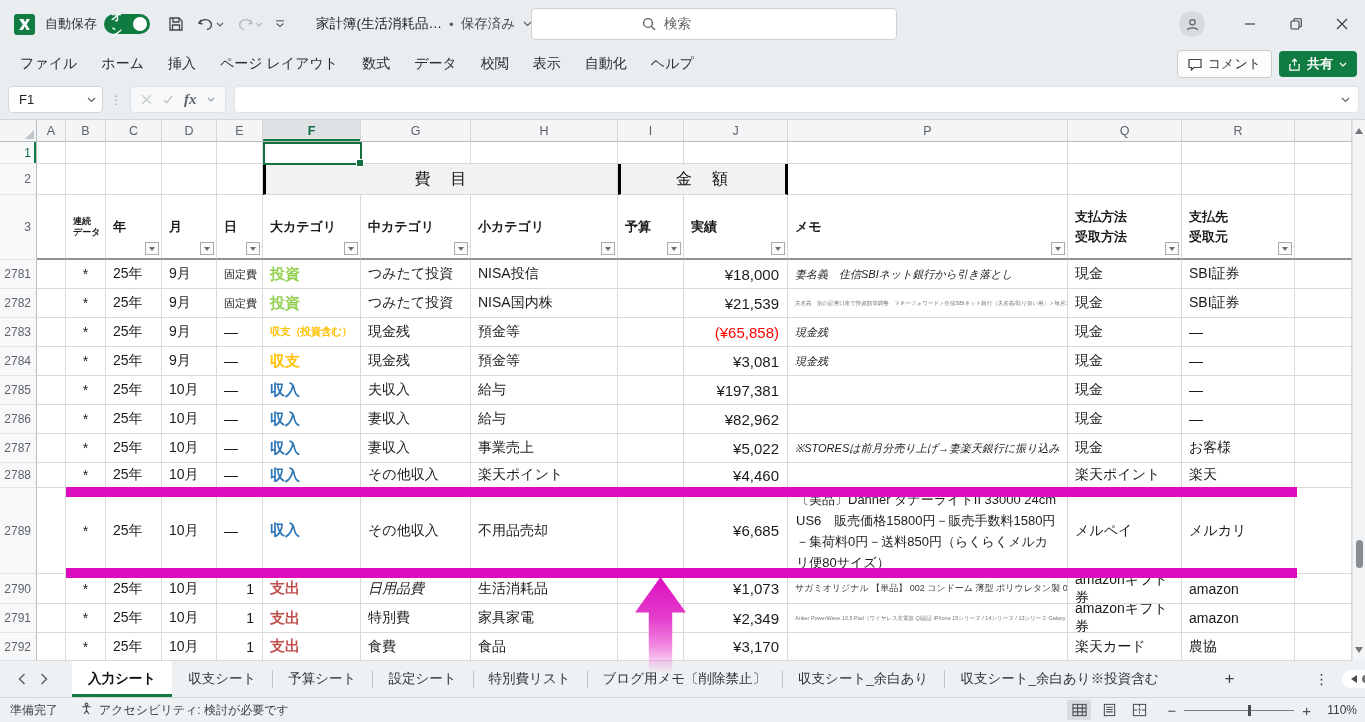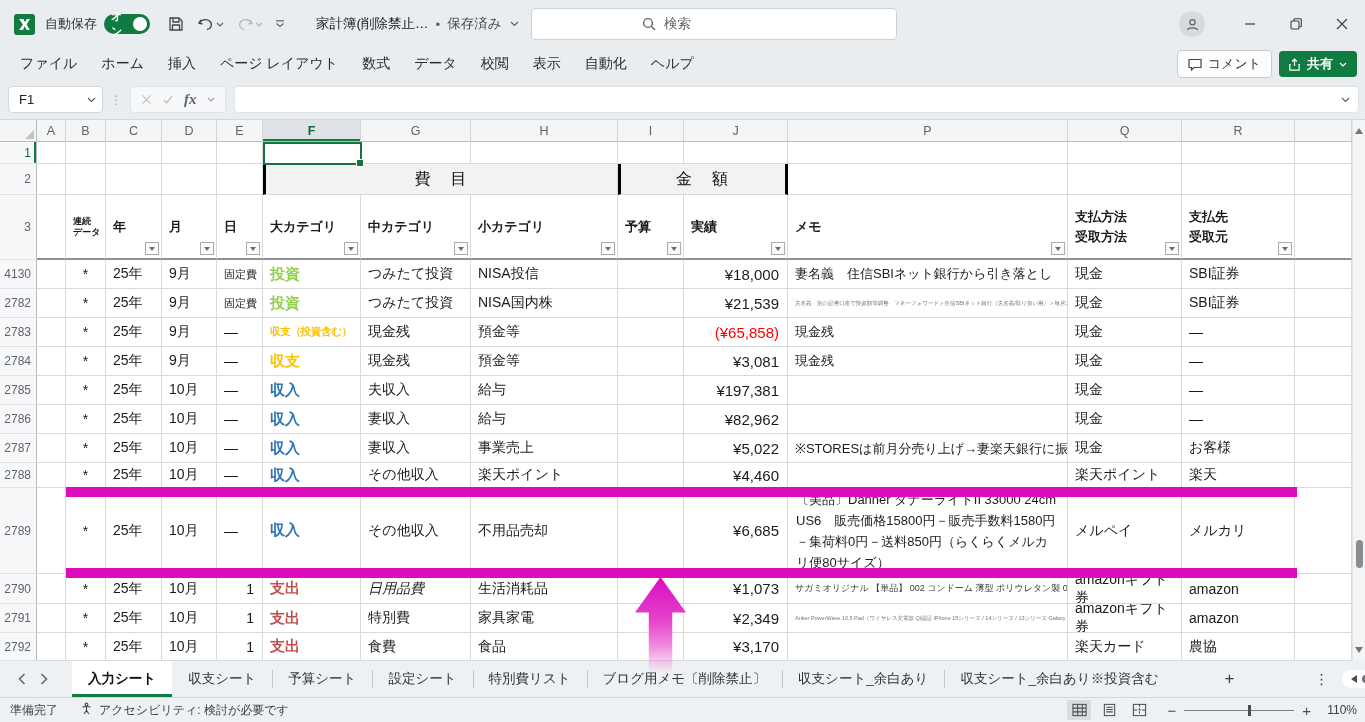--- a/index.html
+++ b/index.html
@@ -57,21 +57,21 @@
   .rt { justify-content:flex-end; padding-left:0; padding-right:8px; }
   .num { font-size:15px; }
   .neg { color:#ff0000; }
   .cat { font-weight:700; font-size:15px; }
   .cat-green { color:#92d050; }
   .cat-orange { color:#ffc000; }
   .cat-blue { color:#2e75b6; }
   .cat-red { color:#c0504d; }
   .cat.sm { font-size:10.5px; letter-spacing:-0.3px; }
   .day-sm { font-size:11px; }
-  .memo-n { font-size:13px; white-space:nowrap; }
+  .memo-n { font-size:11px; white-space:nowrap;font-style:italic; }
   .memo-wrap { white-space:normal; font-size:13px; line-height:21px; padding:4px 8px; }
   .memo-tiny { font-size:9px; color:#3a3a3a; white-space:nowrap; }
   .memo-micro { font-size:5.5px; color:#777; white-space:nowrap; }
   .row2c { background:#f1f2f2; font-size:16px; letter-spacing:2px; justify-content:center; padding-left:0; color:#111; }
   .hc { font-weight:700; font-size:13px; white-space:pre-line; line-height:20px; position:relative; }
   .hc.tiny2 { font-size:9px; line-height:11px; }
   .row3 .c { border-bottom:2px solid #8f9295; }
   .flt { position:absolute; right:2px; bottom:3px; width:14px; height:13px; border:1px solid #ababab; background:#fbfbfb; display:flex; align-items:center; justify-content:center; cursor:pointer; }
   .flt::after { content:""; border:3px solid transparent; border-top:4px solid #6d6d6d; margin-top:4px; }
 
@@ -163,21 +163,21 @@
           </svg>
       </span>
       <span class="qat-btn">
         <svg width="10" height="8" viewBox="0 0 10 8" fill="none" stroke="#5f6368" stroke-width="1.2">
             <path d="M1 0.8 h8"></path>
             <path d="M1.5 3.5 L5 6.5 L8.5 3.5"></path>
           </svg>
       </span>
     </div>
     <div class="doc-title">
-      <span>家計簿(削除禁止…</span>
+      <span>家計簿(生活消耗品…</span>
       <span class="sep">•</span>
       <span class="status">保存済み</span>
       <svg class="chev" width="9" height="6" viewBox="0 0 9 6" fill="none" stroke="#5f6368" stroke-width="1.2">
           <path d="M1 1 L4.5 4.5 L8 1"></path>
         </svg>
     </div>
     <div class="searchbox">
       <svg width="14" height="14" viewBox="0 0 14 14" fill="none" stroke="#5f6368" stroke-width="1.4">
           <circle cx="6" cy="6" r="4.4"></circle>
           <path d="M9.5 9.5 L13 13"></path>
@@ -336,21 +336,21 @@
           <div class="c hc" style="width: 66px;">予算<div class="flt"></div></div>
           <div class="c hc" style="width: 104px;">実績<div class="flt"></div></div>
           <div class="c hc" style="width: 280px;">メモ<div class="flt"></div></div>
           <div class="c hc" style="width: 114px;">支払方法
 受取方法<div class="flt"></div></div>
           <div class="c hc" style="width: 113px;">支払先
 受取元<div class="flt"></div></div>
           <div class="c" style="width: 57px;"></div>
         </div>
         <div class="r" style="height: 29px;">
-          <div class="rh" style="height: 29px;">4130</div>
+          <div class="rh" style="height: 29px;">2781</div>
           <div class="c" style="width: 29px;"></div>
           <div class="c ctr" style="width: 40px;">*</div>
           <div class="c" style="width: 56px;">25年</div>
           <div class="c" style="width: 55px;">9月</div>
           <div class="c day-sm" style="width: 46px;">固定費</div>
           <div class="c cat cat-green" style="width: 98px;">投資</div>
           <div class="c" style="width: 110px;">つみたて投資</div>
           <div class="c" style="width: 147px;">NISA投信</div>
           <div class="c" style="width: 66px;"></div>
           <div class="c rt num" style="width: 104px;">¥18,000</div>

